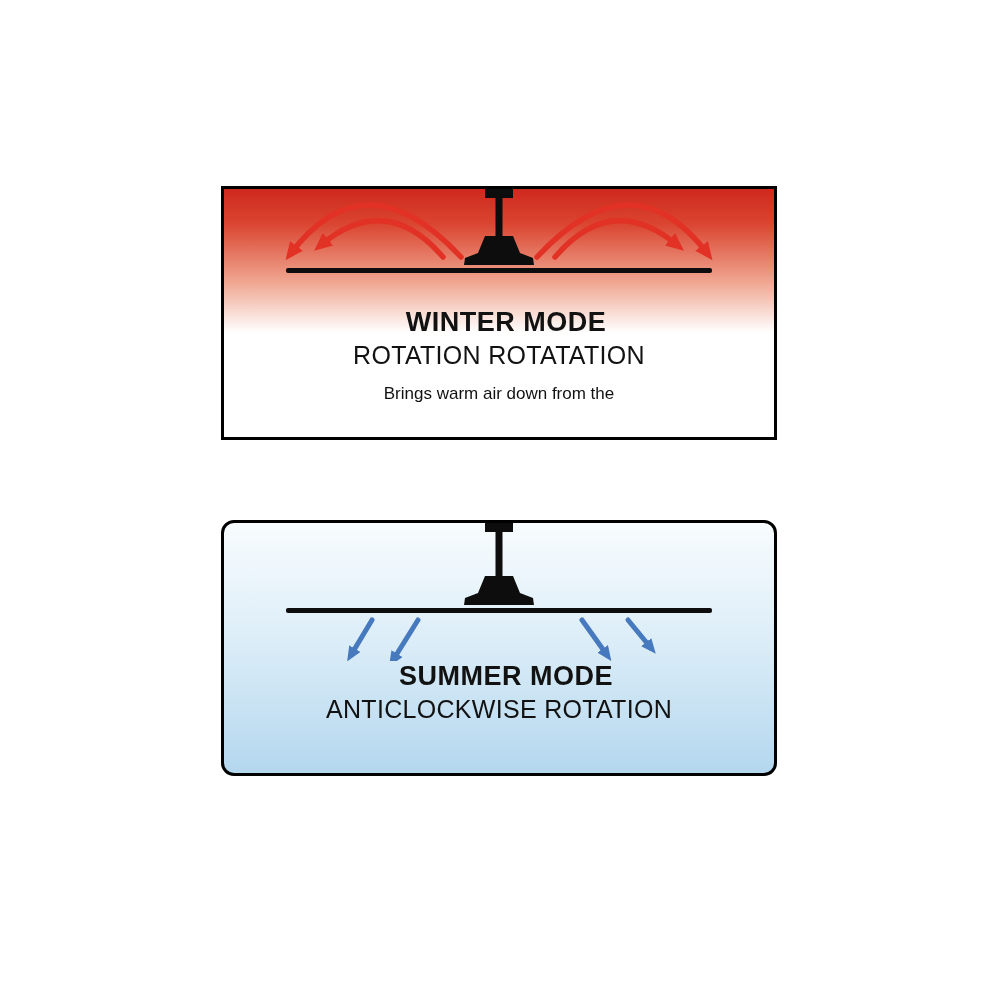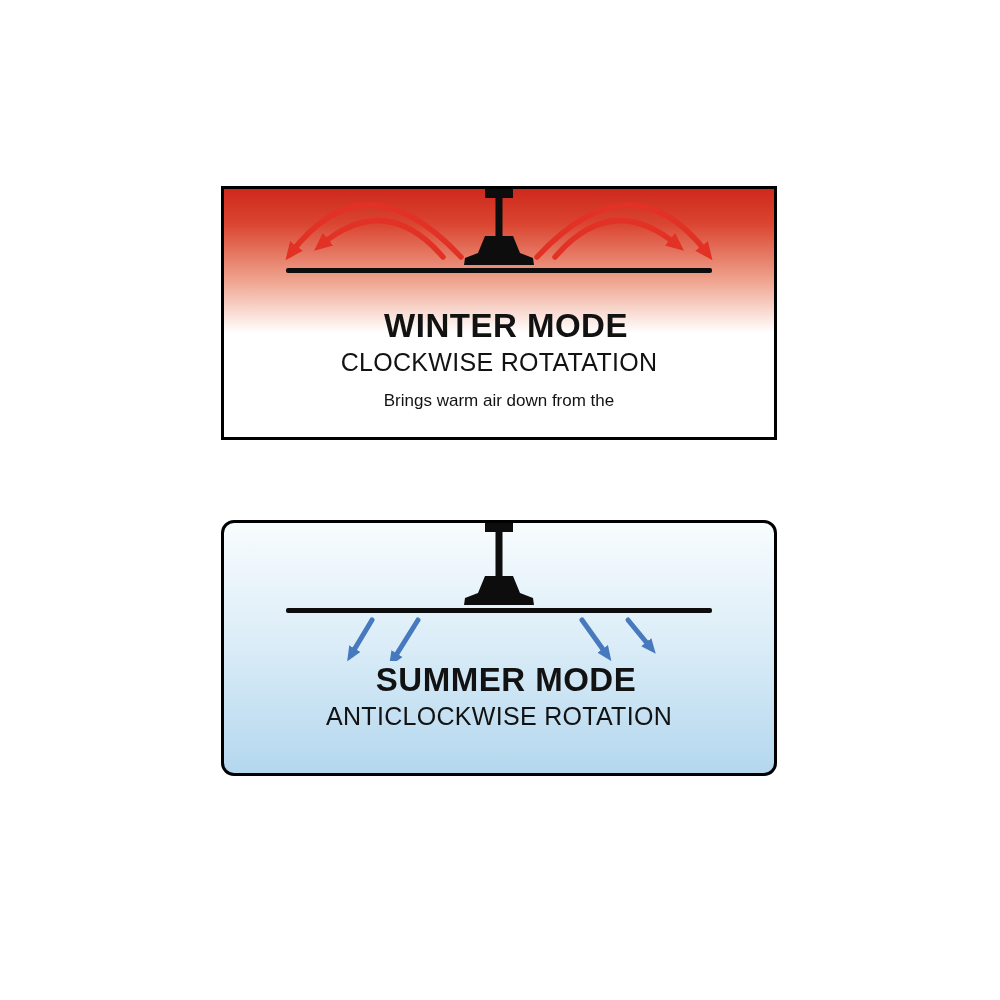--- a/index.html
+++ b/index.html
@@ -15,21 +15,21 @@
   .panel.winter{
     top:186px;height:248px;
     background:linear-gradient(180deg,#ce291d 0%,#da4530 14%,#f0a893 38%,#ffffff 58%);
   }
   .panel.summer{
     top:520px;height:250px;
     background:linear-gradient(180deg,#f8fcfe 0%,#ddeef8 45%,#b4d7ee 100%);
     border-radius:13px;
   }
   .diagram{display:block;flex:0 0 auto;}
-  .mode-title{font-weight:bold;font-size:33px;letter-spacing:0.5px;margin-top:6px;margin-left:14px;}
+  .mode-title{font-weight:bold;font-size:27px;letter-spacing:0.5px;margin-top:6px;margin-left:14px;}
   .mode-subtitle{font-size:25px;margin-top:3px;letter-spacing:0.3px;}
   .mode-desc{font-size:17px;line-height:1.18;margin-top:14px;}
   .panel.summer .mode-title{margin-top:0;}
   .panel.summer .mode-desc{margin-top:8px;}
 </style>
 </head>
 <body>
 
 <div class="canvas">
 
@@ -51,21 +51,21 @@
 
       <g fill="#0d0d0d">
         <rect x="261" y="0" width="28" height="9"></rect>
         <rect x="271.5" y="7" width="7" height="42"></rect>
         <path d="M 261 47 L 289 47 L 296 64 L 309 69 L 310 76 L 240 76 L 241 69 L 254 64 Z"></path>
         <rect x="62" y="79" width="426" height="5" rx="2"></rect>
       </g>
     </svg>
 
     <div class="mode-title">WINTER MODE</div>
-    <div class="mode-subtitle">CLOCKWISE ROTATATION</div>
+    <div class="mode-subtitle">ROTATION ROTATATION</div>
     <div class="mode-desc">
       <div>Brings warm air down from the</div>
     </div>
   </div>
 
   <div class="panel summer">
 
     <svg class="diagram" width="550" height="138" viewBox="0 0 550 138" aria-hidden="true">
       <defs>
         <marker id="ah-blue" markerUnits="userSpaceOnUse" markerWidth="15" markerHeight="13" refX="7.5" refY="6.5" orient="auto">

